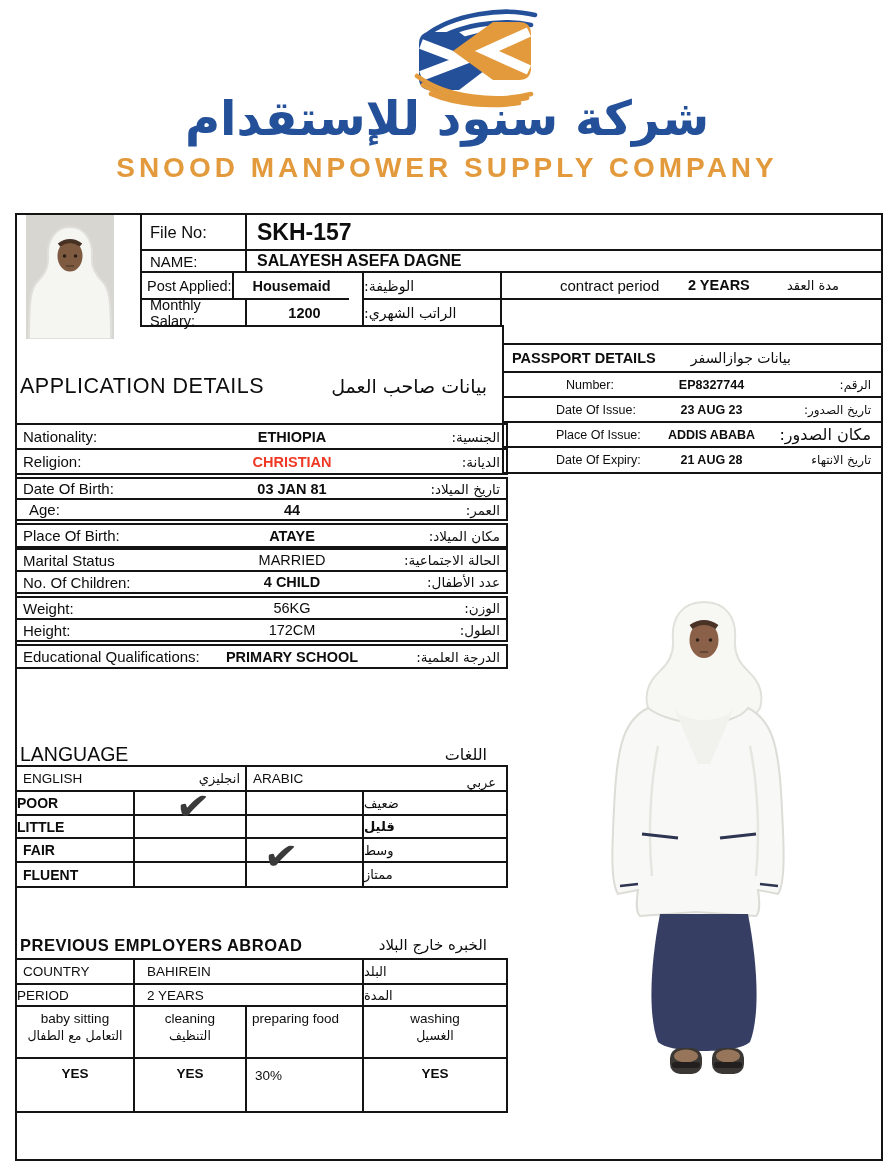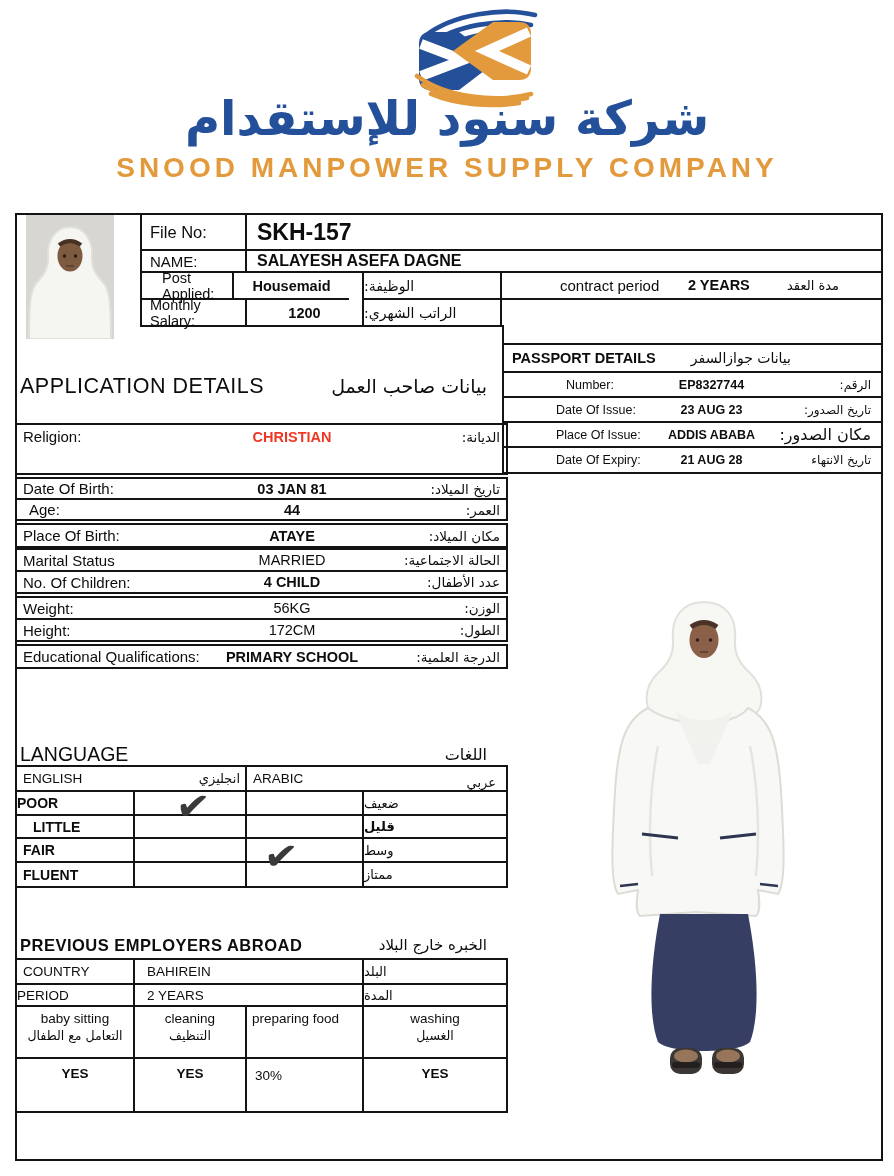--- a/index.html
+++ b/index.html
@@ -64,21 +64,21 @@
       <path d="M40,51 h8" stroke="#5a4030" stroke-width="1.6"></path>
     </svg>
   </div>
 
   <div class="cell bl bb" style="left:140px;top:215px;width:105px;height:36px;font-size:16.5px;padding-left:8px;">File No:</div>
   <div class="cell bl bb b" style="left:245px;top:215px;width:638px;height:36px;font-size:23px;padding-left:10px;">SKH-157</div>
 
   <div class="cell bl bb" style="left:140px;top:251px;width:105px;height:22px;font-size:15px;padding-left:8px;">NAME:</div>
   <div class="cell bl bb b" style="left:245px;top:251px;width:638px;height:22px;font-size:16px;padding-left:10px;">SALAYESH ASEFA DAGNE</div>
 
-  <div class="cell bl bb" style="left:140px;top:273px;width:105px;height:27px;font-size:14.5px;padding-left:20px;">Post Applied:</div>
+  <div class="cell bl bb" style="left:140px;top:273px;width:105px;height:27px;font-size:14.5px;padding-left:5px;">Post Applied:</div>
   <div class="cell bl bb b center" style="left:232px;top:273px;width:117px;height:27px;font-size:14.5px;">Housemaid</div>
   <div class="cell bl bb br right ar" dir="rtl" style="left:362px;top:273px;width:140px;height:27px;font-size:14px;padding-right:4px;">الوظيفة:</div>
 
   <div class="cell bb" style="left:502px;top:273px;width:381px;height:27px;">
     <span class="abs" style="left:58px;top:4px;font-size:15px;">contract period</span>
     <span class="abs b" style="left:186px;top:4px;font-size:14.5px;">2 YEARS</span>
     <span class="abs ar" dir="rtl" style="right:44px;top:5px;font-size:13px;">مدة العقد</span>
   </div>
 
   <div class="cell bl bb" style="left:140px;top:300px;width:105px;height:27px;font-size:14.5px;padding-left:8px;">Monthly Salary:</div>
@@ -113,20 +113,25 @@
       <span class="abs ar" dir="rtl" style="right:10px;font-size:12px;">تاريخ الانتهاء</span>
     </div>
   </div>
 
   <div class="cell between" style="left:20px;top:370px;width:467px;height:32px;">
     <span style="font-size:21.5px;font-weight:500;letter-spacing:0.5px;">APPLICATION DETAILS</span>
     <span class="ar" dir="rtl" style="font-size:19px;">بيانات صاحب العمل</span>
   </div>
 
   <div class="group" style="left:15px;top:423px;width:493px;height:52px;">
+    <div class="app-row bb" style="height:23px;">
+      <span class="lbl">Nationality:</span>
+      <span class="val b">ETHIOPIA</span>
+      <span class="arl ar" dir="rtl">الجنسية:</span>
+    </div>
     <div class="app-row" style="height:23px;">
       <span class="lbl">Religion:</span>
       <span class="val b red">CHRISTIAN</span>
       <span class="arl ar" dir="rtl">الديانة:</span>
     </div>
   </div>
 
   <div class="group" style="left:15px;top:477px;width:493px;height:44px;">
     <div class="app-row bb" style="height:19px;">
       <span class="lbl">Date Of Birth:</span>
@@ -200,21 +205,21 @@
       </div>
     </div>
 
     <div class="abs bb" style="left:0;top:25px;width:489px;height:24px;">
       <div class="lang-cell b" style="left:0;width:136px;font-size:14px;">POOR</div>
       <div class="lang-cell bl" style="left:116px;width:112px;"></div>
       <div class="lang-cell bl" style="left:228px;width:117px;"></div>
       <div class="lang-cell bl right ar" dir="rtl" style="left:345px;width:144px;padding-right:8px;font-size:13px;">ضعيف</div>
     </div>
     <div class="abs bb" style="left:0;top:49px;width:489px;height:23px;">
-      <div class="lang-cell b" style="left:0;width:104px;padding-left:16px;font-size:14px;text-align:center;">LITTLE</div>
+      <div class="lang-cell b" style="left:0;width:104px;padding-left:0;font-size:14px;text-align:center;">LITTLE</div>
       <div class="lang-cell bl" style="left:116px;width:112px;"></div>
       <div class="lang-cell bl" style="left:228px;width:117px;"></div>
       <div class="lang-cell bl right ar b" dir="rtl" style="left:345px;width:144px;padding-right:8px;font-size:13px;">قليل</div>
     </div>
     <div class="abs bb" style="left:0;top:72px;width:489px;height:24px;">
       <div class="lang-cell b" style="left:0;width:116px;padding-left:6px;font-size:14px;">FAIR</div>
       <div class="lang-cell bl" style="left:116px;width:112px;"></div>
       <div class="lang-cell bl" style="left:228px;width:117px;"></div>
       <div class="lang-cell bl right ar" dir="rtl" style="left:345px;width:144px;padding-right:8px;font-size:13px;">وسط</div>
     </div>

